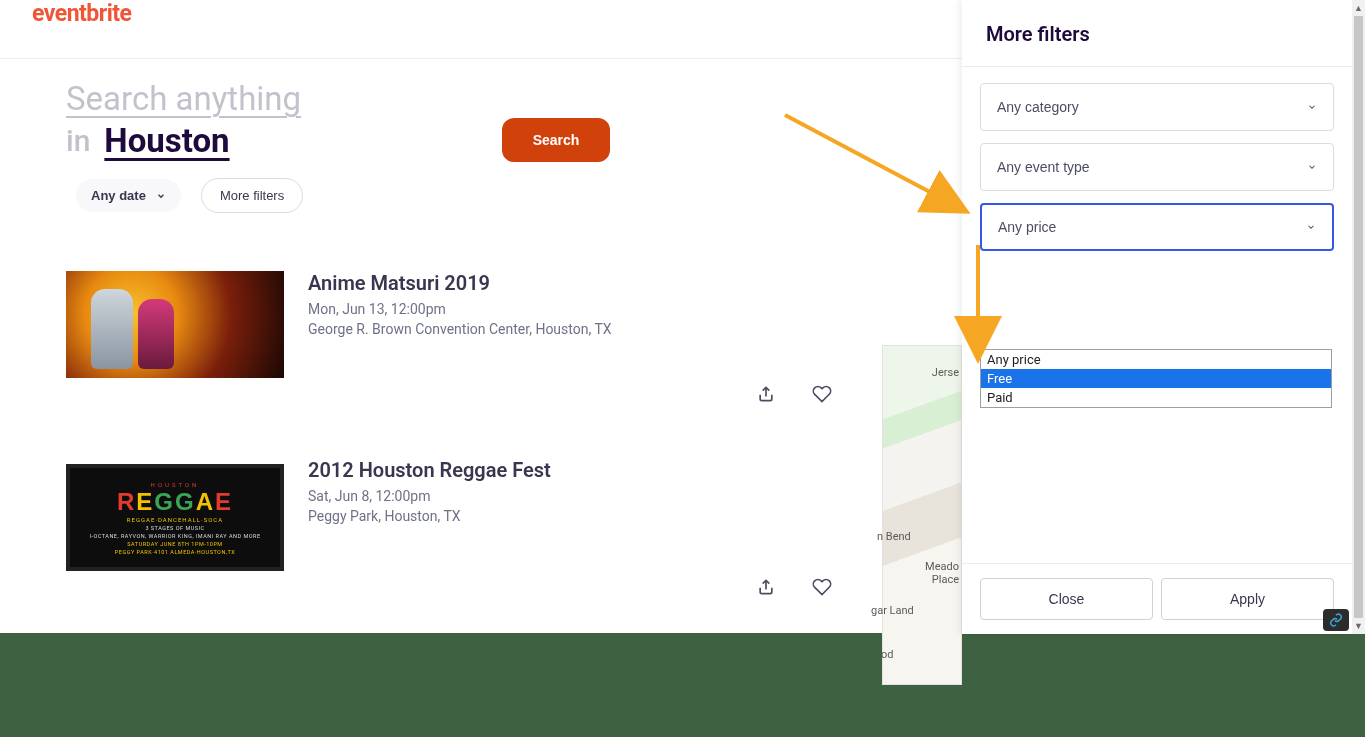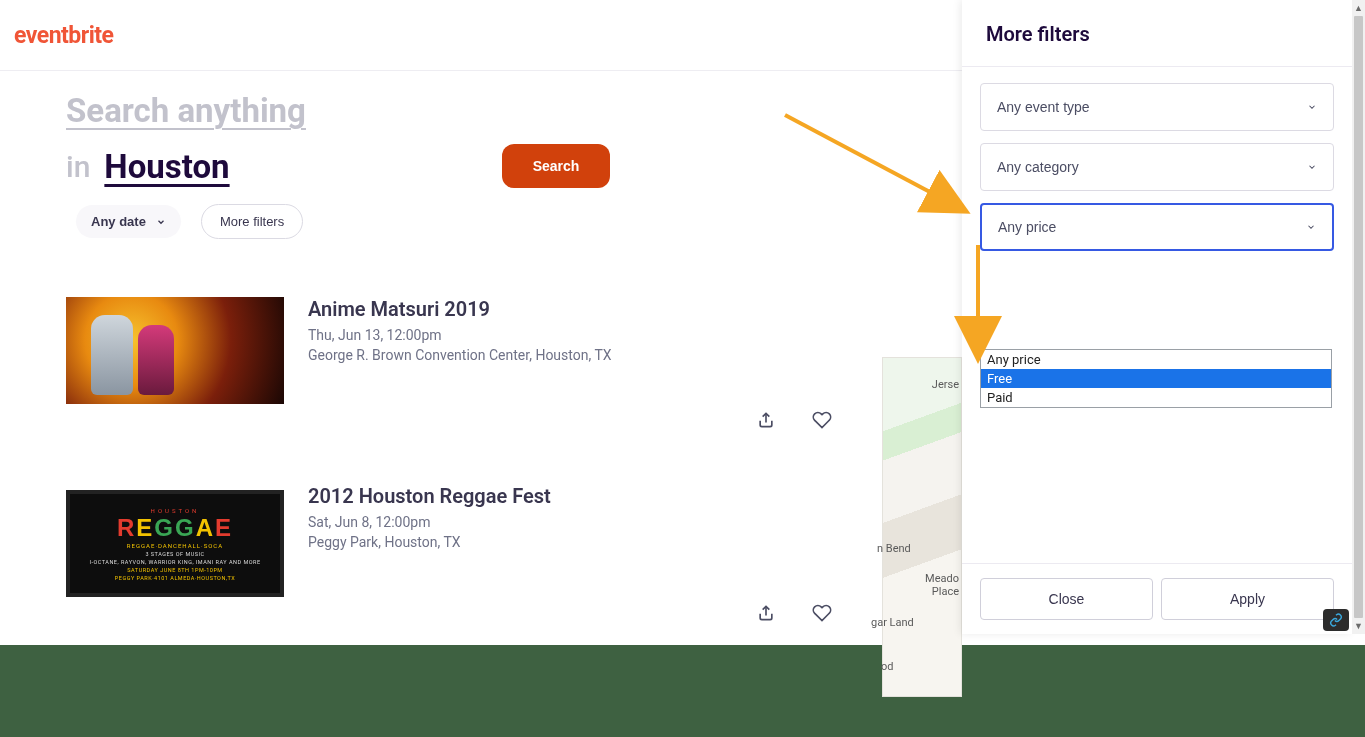--- a/index.html
+++ b/index.html
@@ -1,26 +1,26 @@
 <!DOCTYPE html>
 <html><head>
   <meta charset="utf-8">
   <style>
     * { margin: 0; padding: 0; box-sizing: border-box; }
     body { font-family: -apple-system, BlinkMacSystemFont, "Segoe UI", Roboto, Helvetica, Arial, sans-serif; background: #ffffff; color: #1e0a3c; overflow: hidden; position: relative; width: 1365px; height: 737px; }
 
     
-    .top-bar { height: 71px; border-bottom: 1px solid #eeedf2; display: flex; align-items: center; padding-left: 14px; }
+    .top-bar { height: 59px; border-bottom: 1px solid #eeedf2; display: flex; align-items: flex-start; padding-left: 32px; }
     .brand { font-size: 23px; font-weight: 700; color: #f05537; letter-spacing: -0.5px; }
 
     
     .stage { position: relative; height: 574px; }
     .left-col { padding-left: 66px; padding-top: 20px; width: 880px; }
 
-    .search-anything { font-size: 33px; font-weight: 700; color: #c2c2cc; text-decoration: underline; text-decoration-thickness: 2px; text-underline-offset: 6px; display: inline-block; margin-bottom: 14px; }
+    .search-anything { font-size: 33px; font-weight: 400; color: #c2c2cc; text-decoration: underline; text-decoration-thickness: 2px; text-underline-offset: 6px; display: inline-block; }
 
     .location-row { display: flex; align-items: center; gap: 14px; margin-bottom: 16px; }
     .in-word { font-size: 30px; color: #c2c2cc; font-weight: 500; }
     .location-name { font-size: 33px; font-weight: 700; color: #1e0a3c; text-decoration: underline; text-decoration-thickness: 3px; text-underline-offset: 6px; }
     .search-btn { margin-left: auto; margin-right: 270px; background: #d1410c; color: #fff; border: none; border-radius: 12px; height: 44px; width: 108px; font-size: 14px; font-weight: 600; cursor: pointer; }
 
     .pill-row { display: flex; align-items: center; gap: 20px; margin-left: 10px; margin-bottom: 58px; }
     .date-pill { background: #f8f7fa; border: none; border-radius: 20px; padding: 9px 15px; display: flex; align-items: center; gap: 10px; font-size: 13px; font-weight: 600; color: #39364f; cursor: pointer; }
     .more-pill { background: #fff; border: 1px solid #dbdae3; border-radius: 20px; padding: 9px 18px; font-size: 13px; font-weight: 500; color: #39364f; cursor: pointer; }
     .chev { width: 10px; height: 10px; display: inline-block; }
@@ -109,21 +109,21 @@
     </div>
 
     
     <div class="event-card">
       <div class="thumb thumb1">
         <div class="fig1"></div>
           <div class="fig1b"></div>
       </div>
       <div class="event-body">
         <div class="event-title">Anime Matsuri 2019</div>
-        <div class="event-date">Thu, Jun 13, 12:00pm</div>
+        <div class="event-date">Mon, Jun 13, 12:00pm</div>
         <div class="event-venue">George R. Brown Convention Center, Houston, TX</div>
         <div class="event-actions">
           <svg class="icn" viewBox="0 0 24 24" fill="none" stroke="currentColor" stroke-width="2">
               <path d="M12 15V4"></path>
               <path d="M8 8l4-4 4 4"></path>
               <path d="M5 13v5a2 2 0 0 0 2 2h10a2 2 0 0 0 2-2v-5"></path>
             </svg>
           <svg class="icn" viewBox="0 0 24 24" fill="none" stroke="currentColor" stroke-width="2">
               <path d="M20.8 4.6a5.5 5.5 0 0 0-7.8 0L12 5.6l-1-1a5.5 5.5 0 0 0-7.8 7.8l1 1L12 21l7.8-7.8 1-1a5.5 5.5 0 0 0 0-7.6z"></path>
             </svg>
@@ -172,29 +172,29 @@
 
 <div class="bottom-band"></div>
 
 <div class="filter-panel">
   <div class="fp-head">
       <div class="fp-title">More filters</div>
     </div>
   <div class="fp-body">
     <div class="sel-wrap">
       <button class="sel">
-        <span>Any event type</span>
+        <span>Any category</span>
         <svg class="chev" viewBox="0 0 24 24" fill="none" stroke="currentColor" stroke-width="2.5">
             <path d="M6 9l6 6 6-6"></path>
           </svg>
       </button>
     </div>
     <div class="sel-wrap">
       <button class="sel">
-        <span>Any category</span>
+        <span>Any event type</span>
         <svg class="chev" viewBox="0 0 24 24" fill="none" stroke="currentColor" stroke-width="2.5">
             <path d="M6 9l6 6 6-6"></path>
           </svg>
       </button>
     </div>
     <div class="sel-wrap">
       <button class="sel focused">
         <span>Any price</span>
         <svg class="chev" viewBox="0 0 24 24" fill="none" stroke="currentColor" stroke-width="2.5">
             <path d="M6 9l6 6 6-6"></path>

